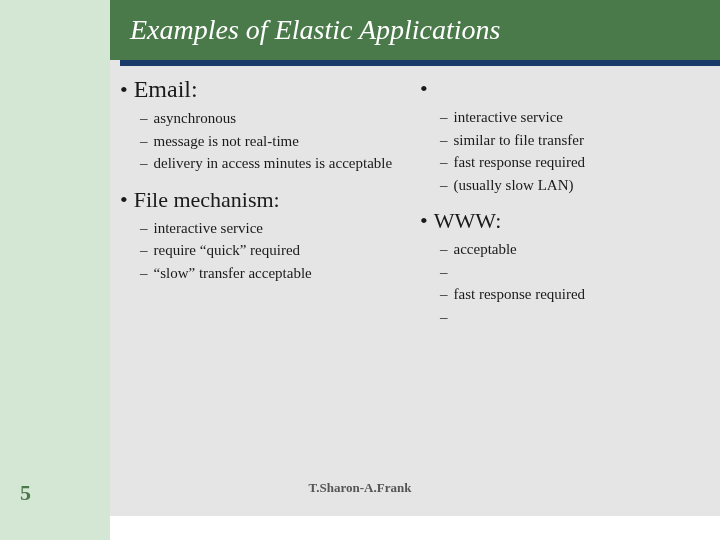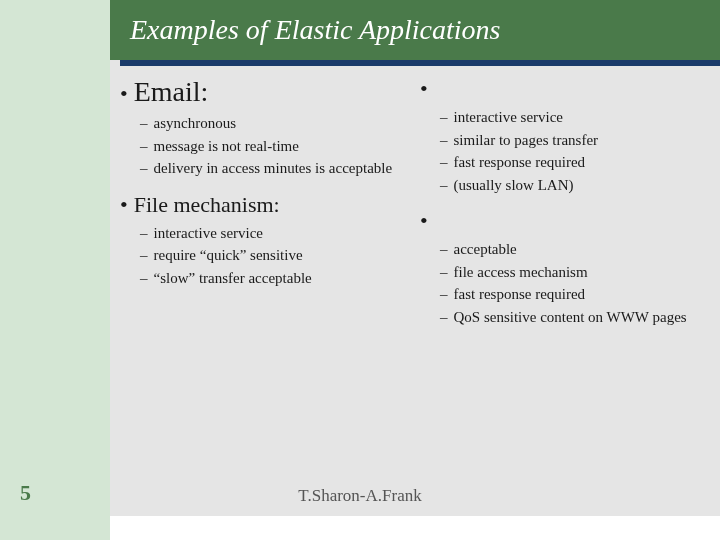--- a/index.html
+++ b/index.html
@@ -70,21 +70,21 @@
       display: flex;
       align-items: baseline;
       gap: 6px;
     }
 
     .bullet-main .bullet {
       font-size: 22px;
     }
 
     .bullet-main .label {
-      font-size: 28px;
+      font-size: 24px;
     }
 
     .sub-list {
       margin-left: 20px;
       list-style: none;
     }
 
     .sub-list li {
       font-size: 15px;
       color: #1a1a1a;
@@ -112,25 +112,26 @@
       position: absolute;
       bottom: 10px;
       left: 20px;
       font-size: 22px;
       color: #4a7a4a;
       font-weight: bold;
     }
 
     .footer-text {
       position: absolute;
-      bottom: 10px;
+      bottom: 20px;
       left: 50%;
       transform: translateX(-50%);
-      font-size: 17px;
+      font-size: 13px;
       color: #555555;
+      font-weight: bold;
     }
 
     .left-accent {
       position: absolute;
       left: 0;
       top: 0;
       width: 110px;
       height: 540px;
       background: #d4e6d4;
     }
@@ -178,21 +179,21 @@
           <span class="bullet">•</span>
           <span class="label">File mechanism:</span>
         </div>
         <ul class="sub-list">
           <li>
             <span class="dash">–</span>
             <span>interactive service</span>
           </li>
           <li>
             <span class="dash">–</span>
-            <span>require “quick” sensitive</span>
+            <span>require “quick” required</span>
           </li>
           <li>
             <span class="dash">–</span>
             <span>“slow” transfer acceptable</span>
           </li>
         </ul>
       </div>
 
     </div>
 
@@ -202,53 +203,52 @@
         <div class="bullet-main-large">
           <span class="bullet">•</span>
         </div>
         <ul class="sub-list">
           <li>
             <span class="dash">–</span>
             <span>interactive service</span>
           </li>
           <li>
             <span class="dash">–</span>
-            <span>similar to pages transfer</span>
+            <span>similar to file transfer</span>
           </li>
           <li>
             <span class="dash">–</span>
             <span>fast response required</span>
           </li>
           <li>
             <span class="dash">–</span>
             <span>(usually slow LAN)</span>
           </li>
         </ul>
       </div>
 
       <div class="bullet-section">
         <div class="bullet-main-large">
           <span class="bullet">•</span>
+          <span class="label">WWW:</span>
         </div>
         <ul class="sub-list">
           <li>
             <span class="dash">–</span>
             <span>acceptable</span>
           </li>
           <li>
             <span class="dash">–</span>
-            <span>file access mechanism</span>
           </li>
           <li>
             <span class="dash">–</span>
             <span>fast response required</span>
           </li>
           <li>
             <span class="dash">–</span>
-            <span>QoS sensitive content on WWW pages</span>
           </li>
         </ul>
       </div>
 
     </div>
   </div>
 
   <div class="slide-number">5</div>
 
   <div class="footer-text">T.Sharon-A.Frank</div>

